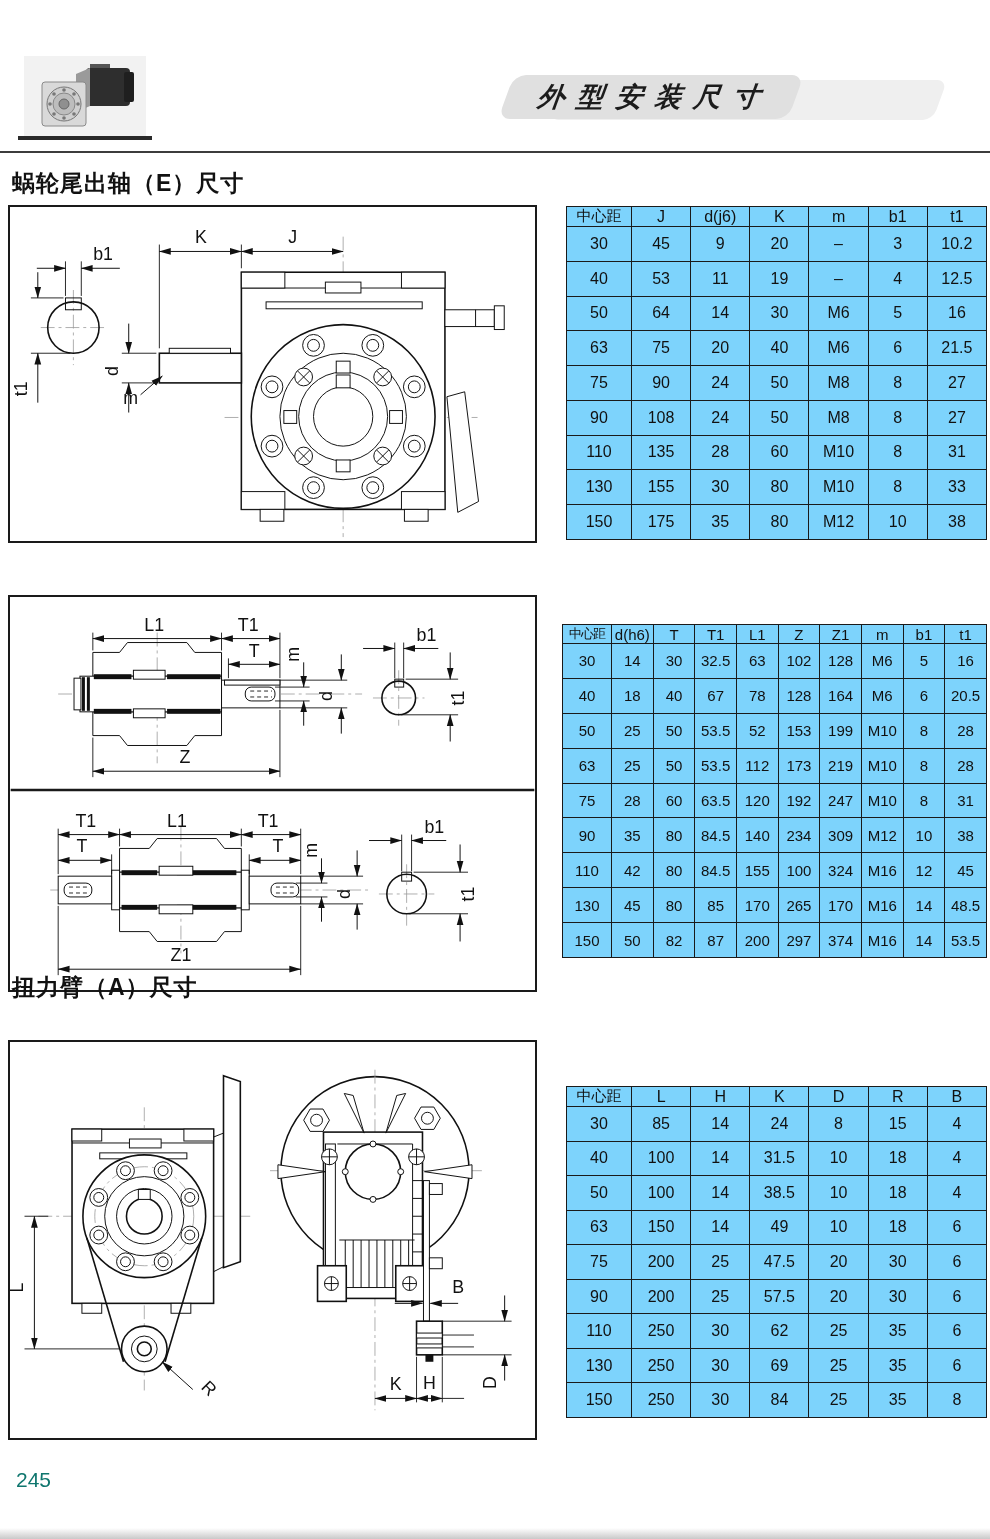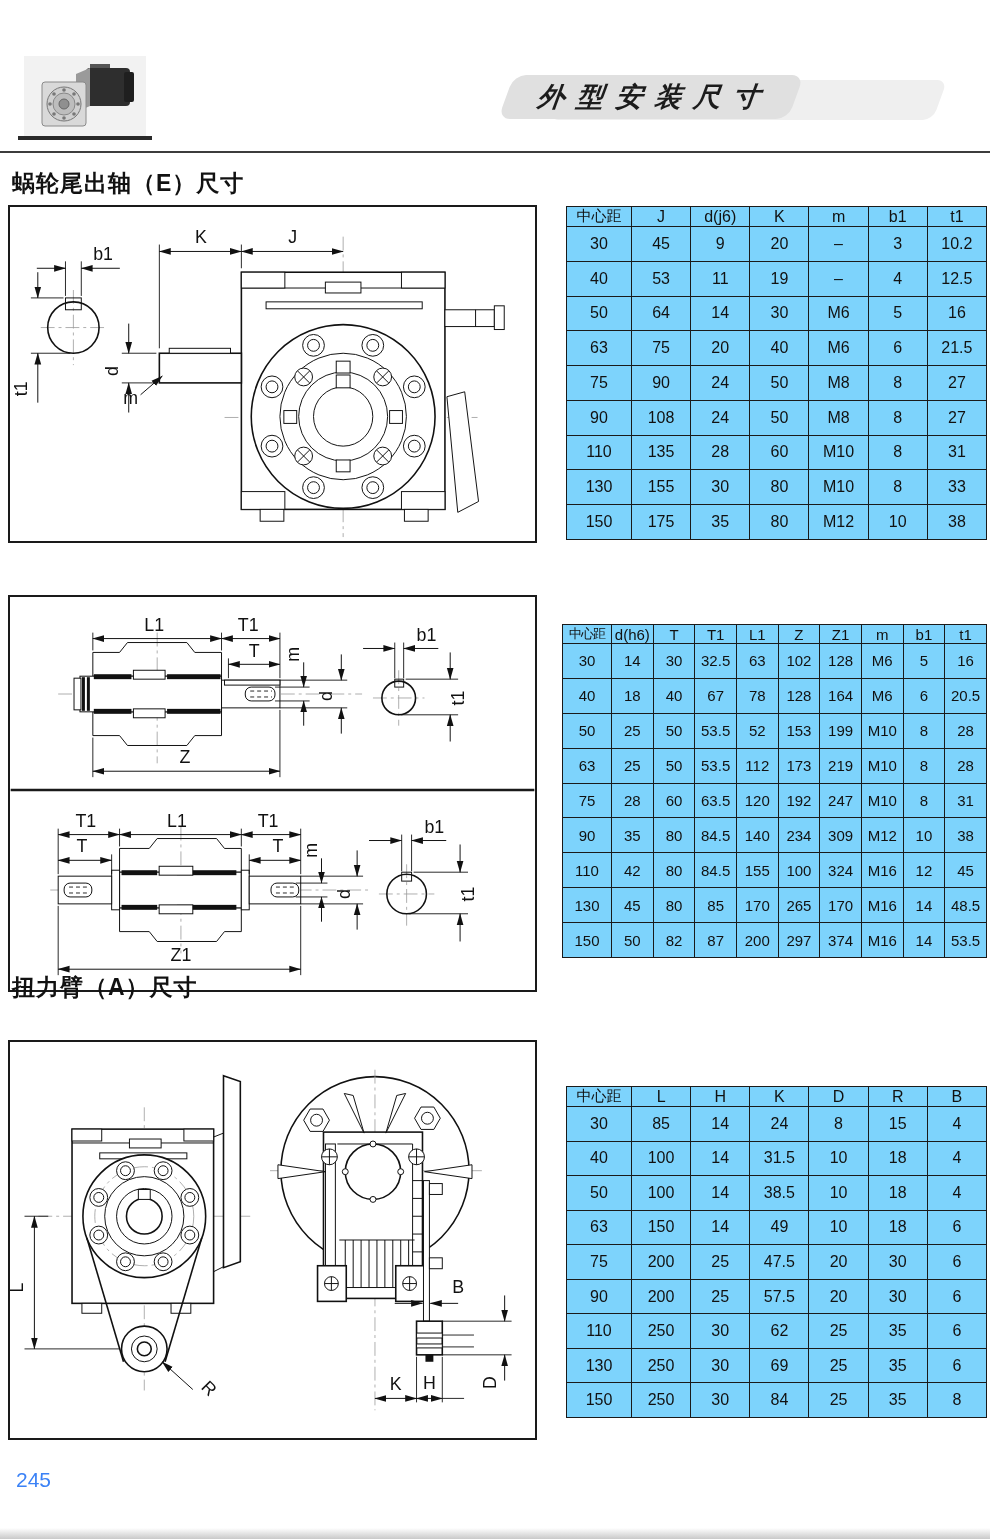--- a/index.html
+++ b/index.html
@@ -51,21 +51,21 @@
     border:1.7px solid #1a1a1a; text-align:center; vertical-align:middle;
     font-size:16px; font-weight:normal; color:#111; padding:0; overflow:hidden;
   }
   .dim-table th.cjk { font-size:15px; }
   .t2 th, .t2 td { font-size:15px; }
   .t2 th.cjk { font-size:13px; letter-spacing:-1px; }
   .t1 th:first-child, .t1 td:first-child { width:64px; }
   .t2 th:first-child, .t2 td:first-child { width:48px; }
   .t3 th:first-child, .t3 td:first-child { width:64px; }
 
-  .page-num { left:16px; top:1468px; font-size:21px; color:#3b82f6; }
+  .page-num { left:16px; top:1468px; font-size:21px; color:#0f766e; }
   .bottom-strip { left:0; top:1528px; width:990px; height:11px;
                   background:linear-gradient(#ffffff,#c9c9c9); }
 </style>
 </head>
 <body>
 
 <div class="page">
 
   <div class="abs logo-photo">
     <svg viewBox="0 0 122 80">

